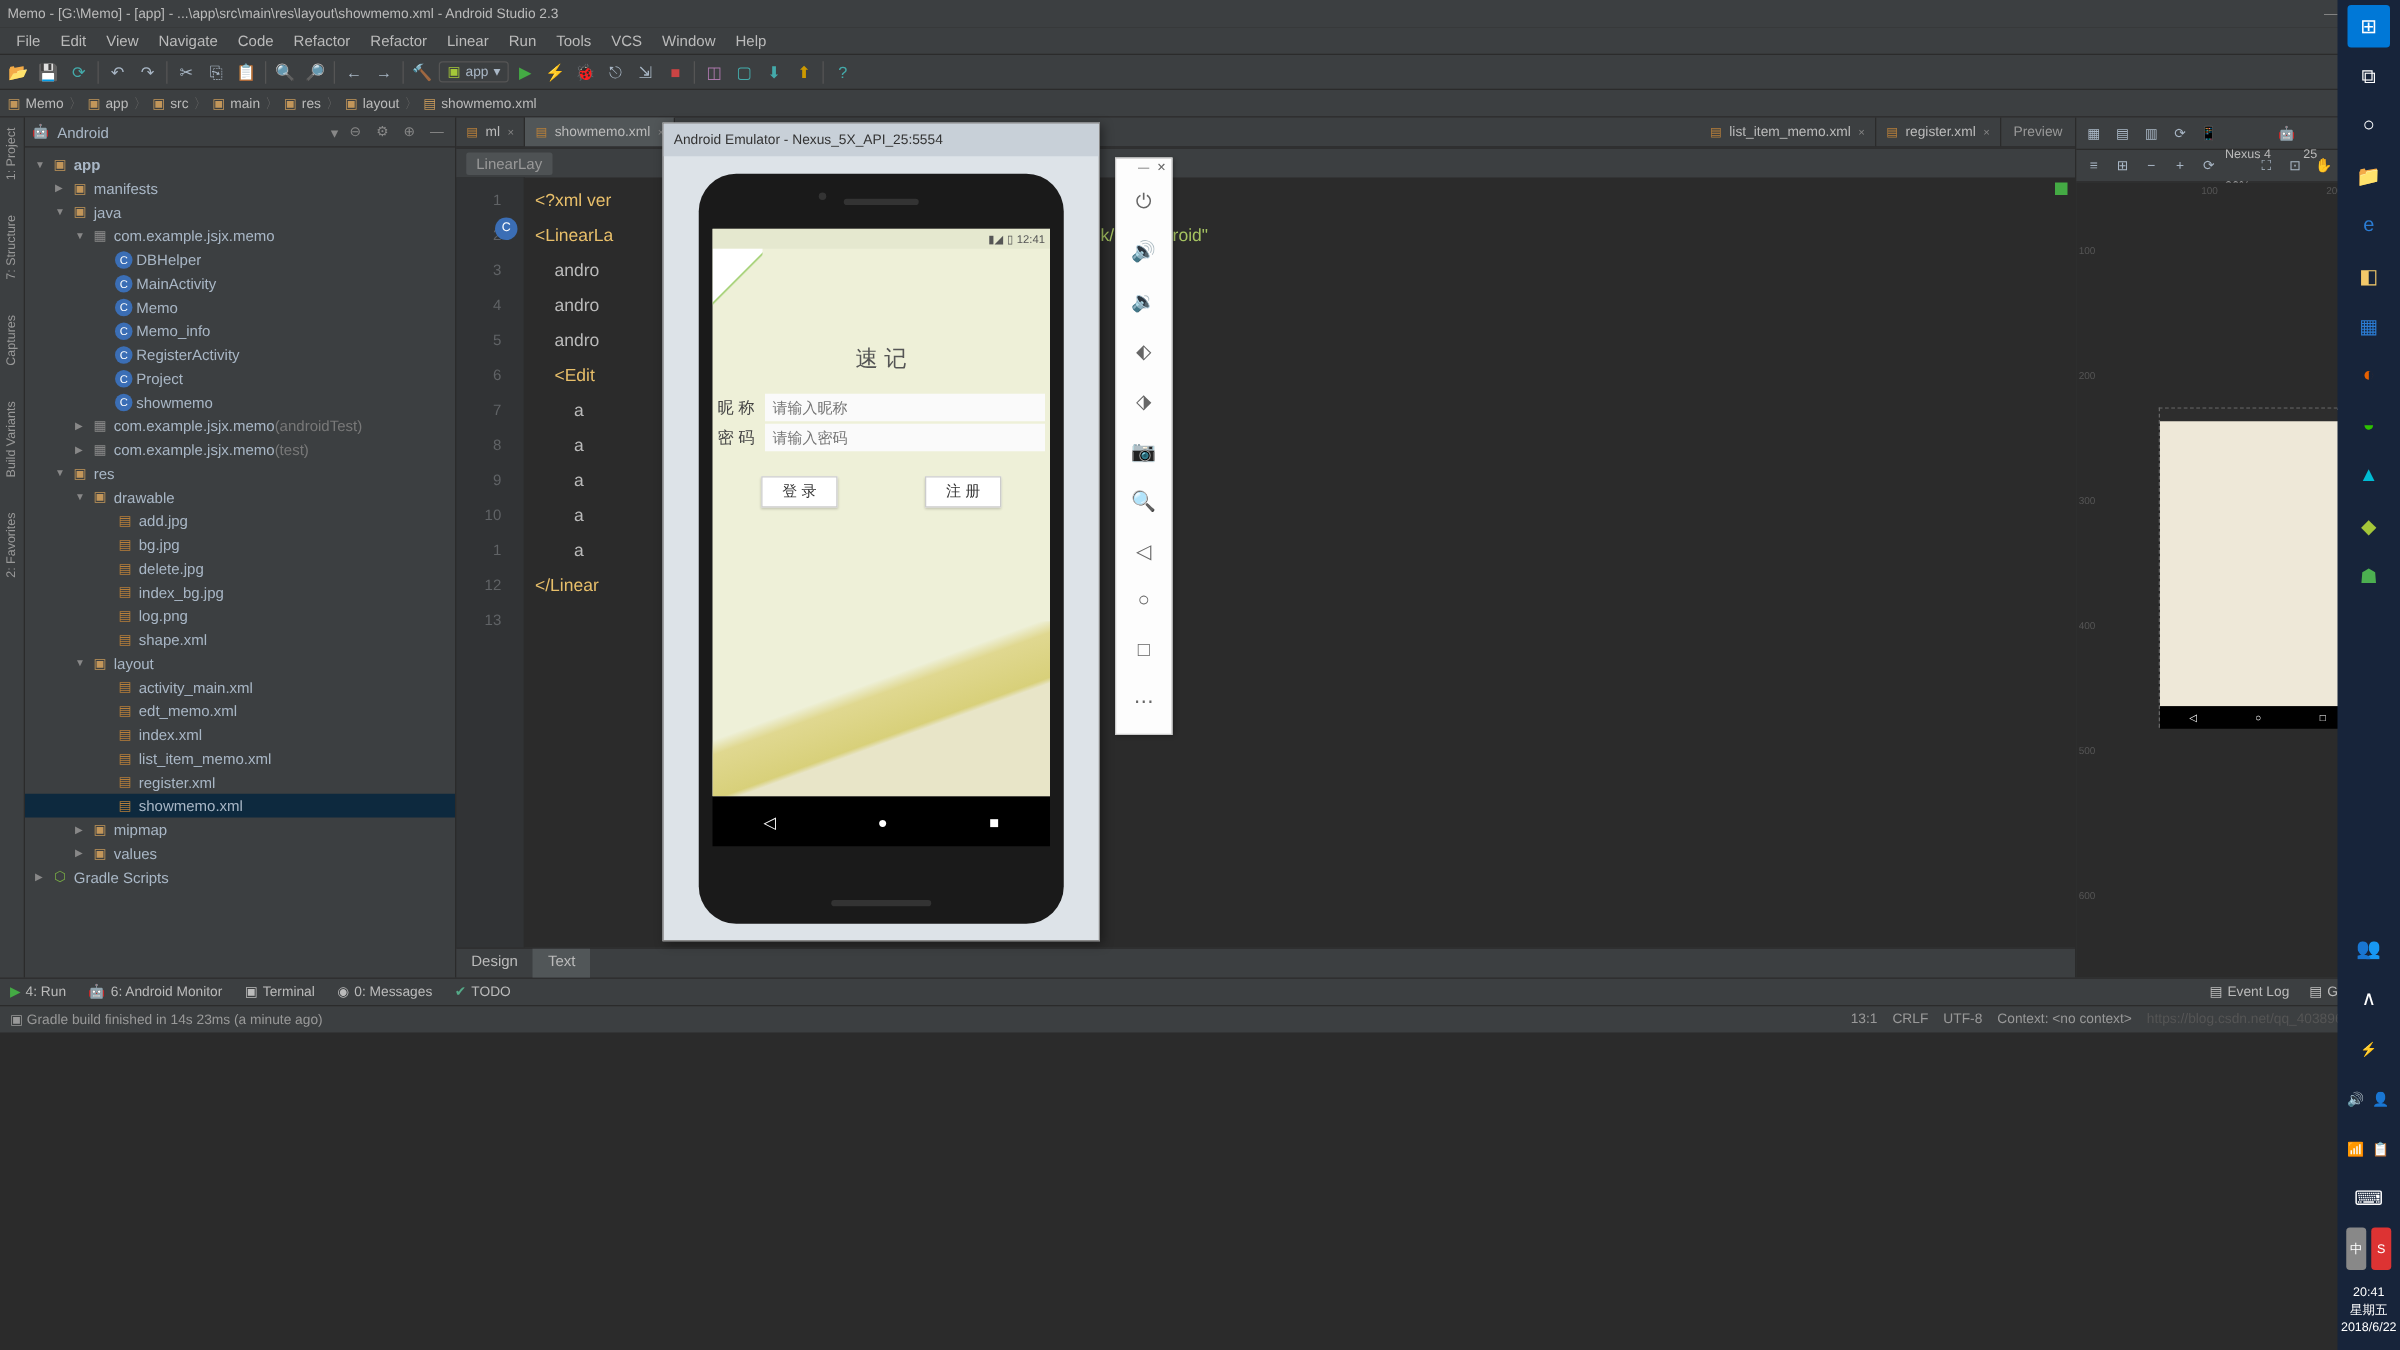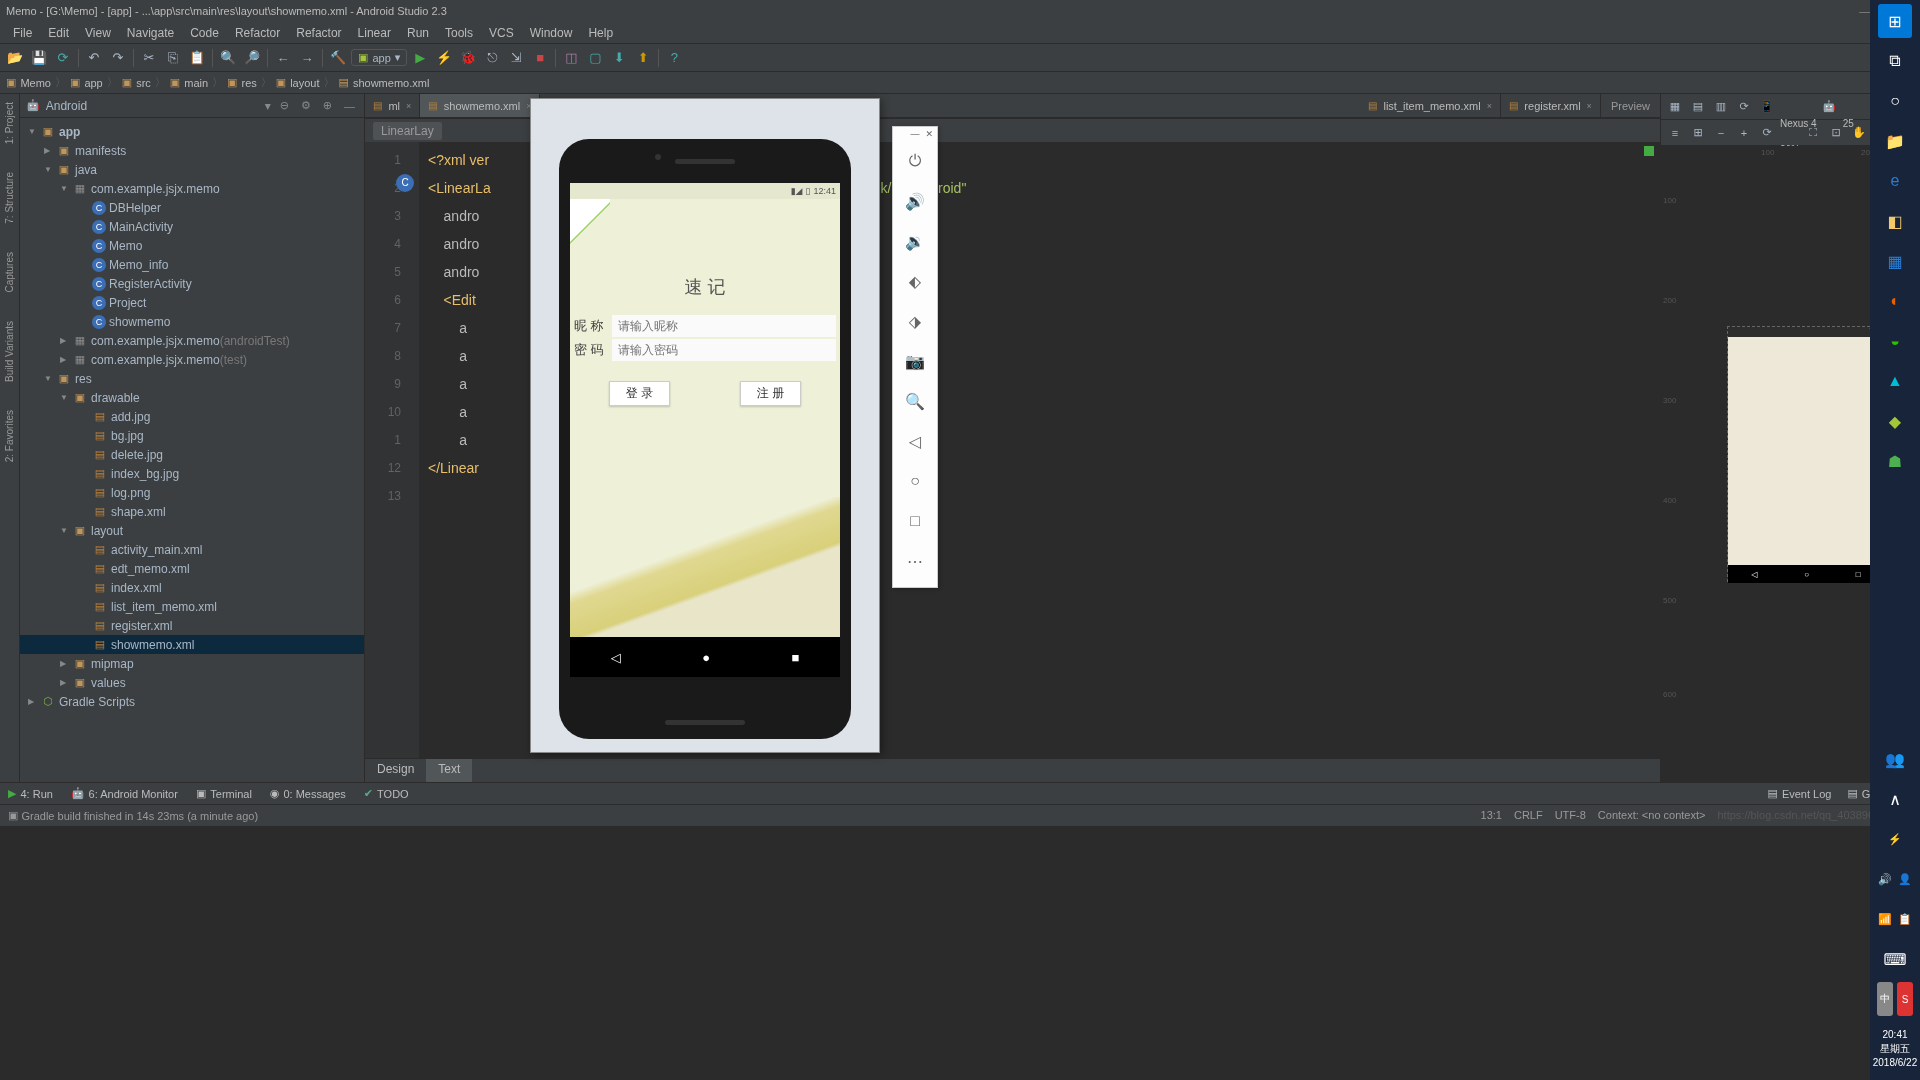--- a/index.html
+++ b/index.html
@@ -473,21 +473,21 @@
       <div class="b">✋</div>
     </div>
     <div class="dprev">
       <span class="rulermark" style="left:100px;top:2px">100</span>
       <span class="rulermark" style="left:200px;top:2px">200</span>
       <span class="rulermark" style="left:2px;top:50px">100</span>
       <span class="rulermark" style="left:2px;top:150px">200</span>
       <span class="rulermark" style="left:2px;top:250px">300</span>
       <span class="rulermark" style="left:2px;top:350px">400</span>
       <span class="rulermark" style="left:2px;top:450px">500</span>
-      <span class="rulermark" style="left:2px;top:544px">600</span>
+      <span class="rulermark" style="left:2px;top:566px">600</span>
       <div class="mockphone">
         <div class="mstatus"><span>7:00</span></div>
         <div class="mbody"></div>
         <div class="mnav">
             <span>◁</span>
             <span>○</span>
             <span>□</span>
           </div>
       </div>
     </div>
@@ -537,20 +537,23 @@
     <span>13:1</span>
     <span>CRLF</span>
     <span>UTF-8</span>
     <span>Context: &lt;no context&gt;</span>
     <span style="color:#555">https://blog.csdn.net/qq_40389620</span>
     <span>🔒</span>
   </div>
 </div>
 
 <div class="emulator">
+  <div class="emtitle">
+    <span>Android Emulator - Nexus_5X_API_25:5554</span>
+  </div>
   <div class="phone">
     <div class="spk"></div>
     <div class="cam"></div>
     <div class="screen">
       <div class="statusb">
         <span>▮◢</span>
         <span>▯</span>
         <span>12:41</span>
       </div>
       <div class="appui">

